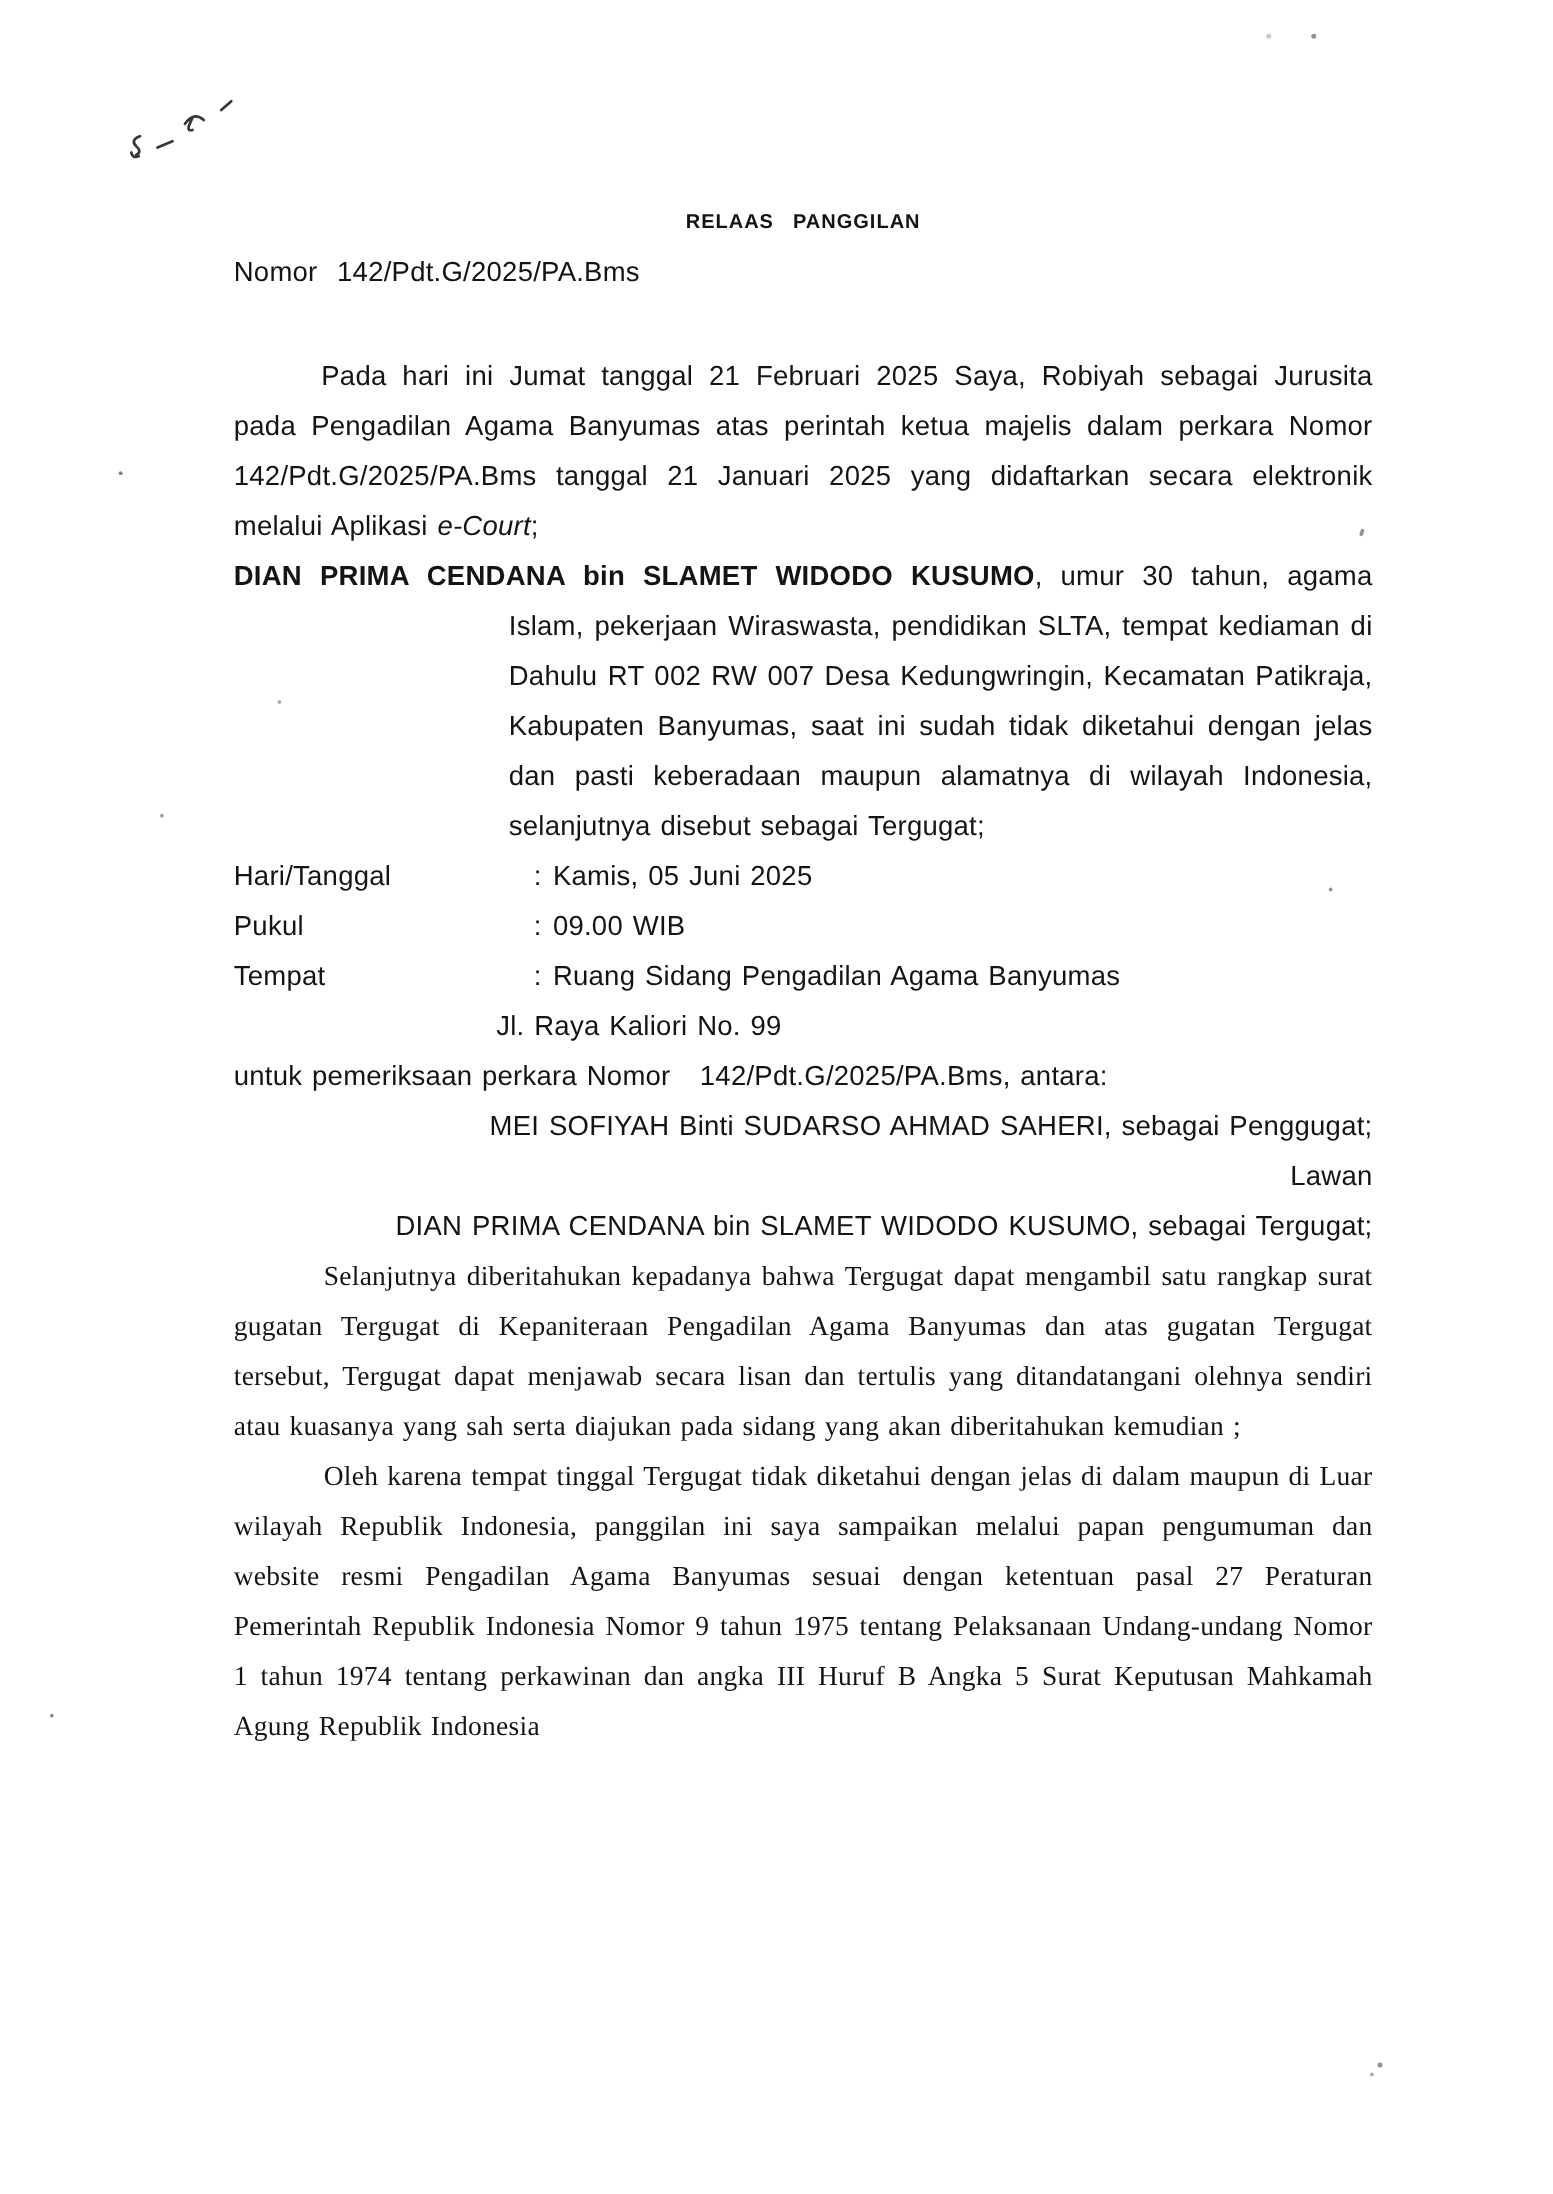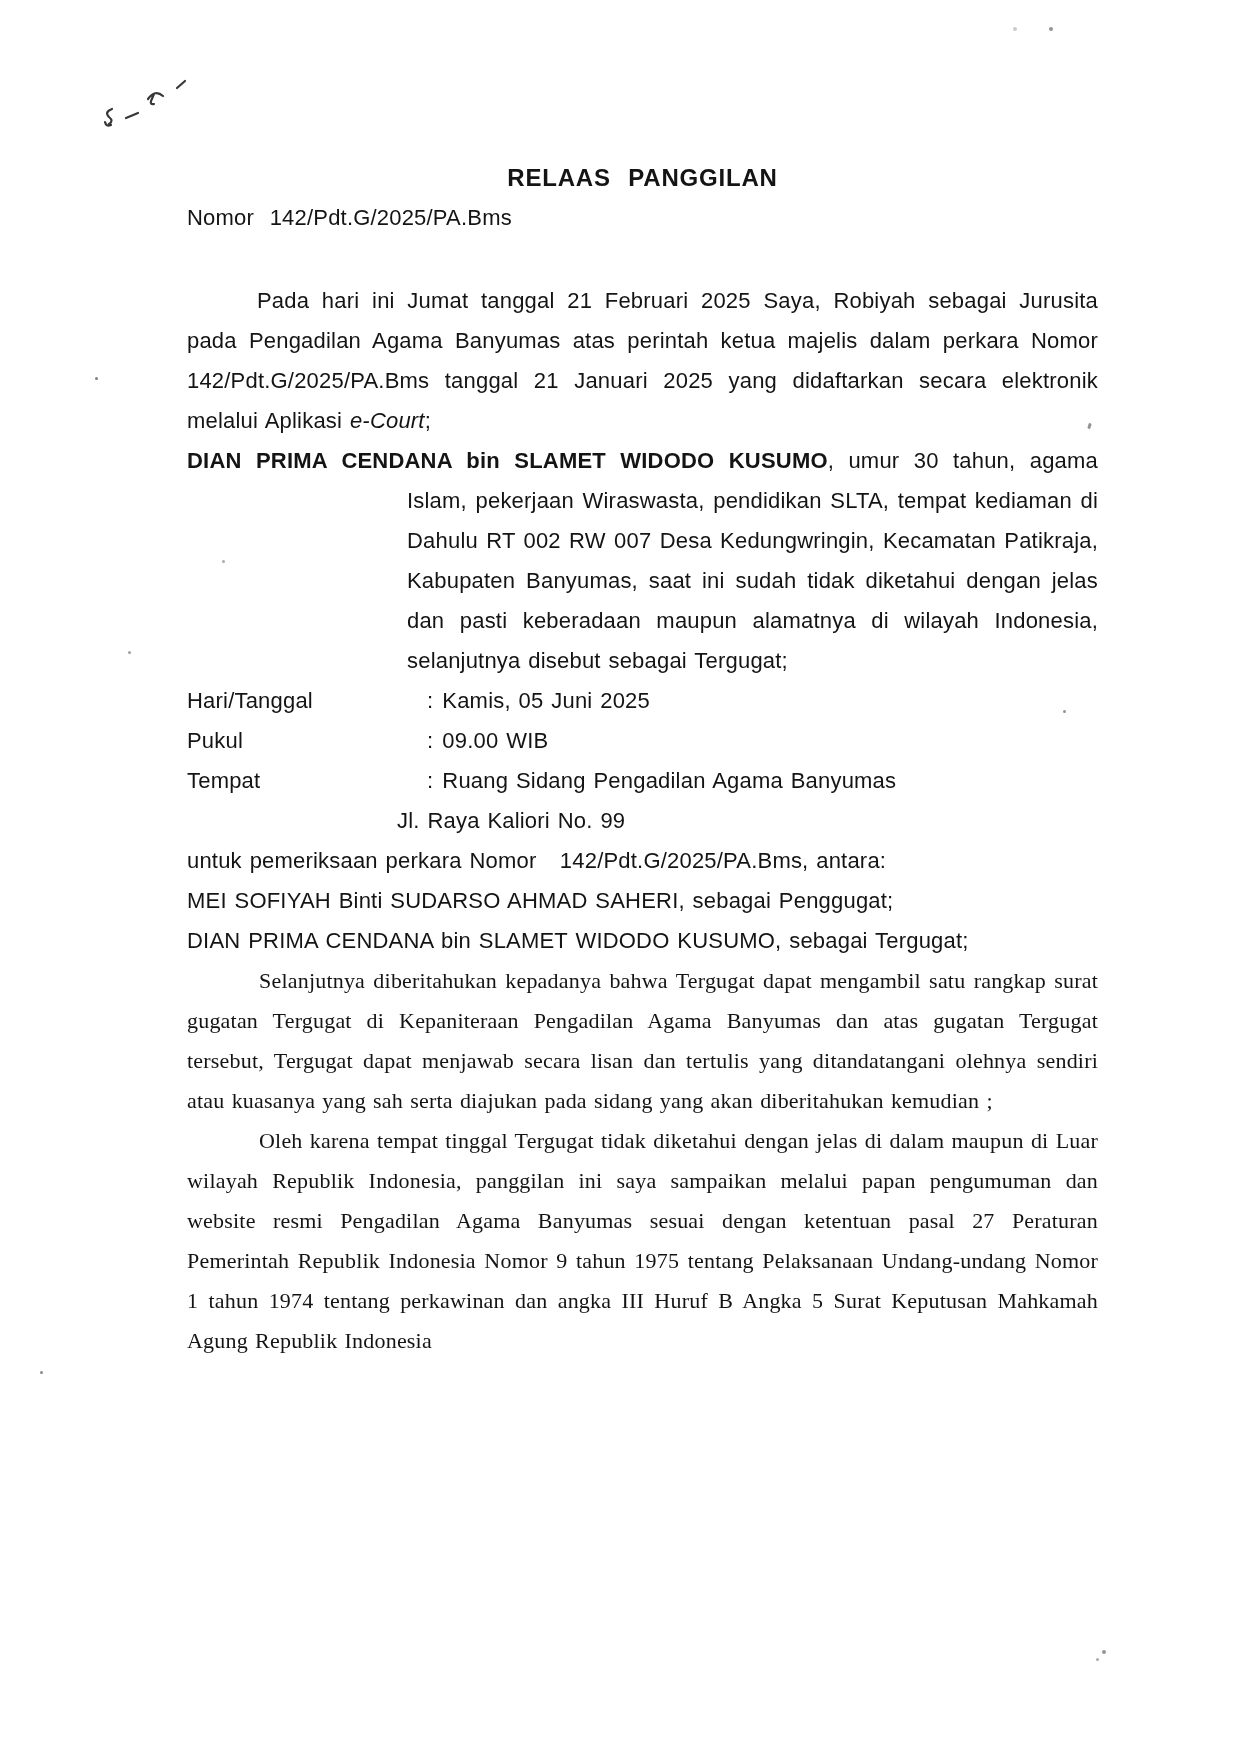--- a/index.html
+++ b/index.html
@@ -10,38 +10,38 @@
     overflow:hidden;
     font-family:"Liberation Sans","DejaVu Sans",sans-serif;
     font-size:22px;
     line-height:40px;
     color:#141414;
     letter-spacing:.2px;
     word-spacing:1.5px;
   }
   .content{position:absolute;left:187px;top:158px;width:911px;}
   .doc-title{
-    margin:0;text-align:center;font-size:24px;font-weight:bold;
+    margin:0;text-align:center;font-size:16px;font-weight:bold;
     letter-spacing:.8px;word-spacing:10px;line-height:40px;
   }
   .doc-number{margin:0;text-align:left;white-space:pre-wrap;line-height:40px;}
   .par{margin:0;text-align:justify;}
   .p-open{margin-top:43px;text-indent:70px;}
   .sub-heading{margin:0;text-align:center;font-weight:bold;line-height:40px;}
   .p-defendant{margin:0;padding-left:220px;text-indent:-220px;text-align:justify;}
   .bold{font-weight:bold;}
   .ital{font-style:italic;}
   .appear-line{margin-top:5px;}
   .sched-row{display:flex;}
   .sched-label{width:240px;flex:none;}
   .sched-sep{flex:none;}
   .sched-value{margin-left:9px;}
   .address-line{margin-left:210px;}
   .case-line{white-space:pre-wrap;}
-  .center-line{text-align:left;}
+  .center-line{text-align:right;}
   .p-body{margin:0;text-indent:72px;text-align:justify;font-family:Liberation Serif, serif;}
   .pen-marks{position:absolute;left:92px;top:68px;}
   .speck{position:absolute;background:#2a2a2a;border-radius:50%;}
 </style>
 </head>
 <body>
 
 <div class="page">
 
   <svg class="pen-marks" width="110" height="60" viewBox="0 0 110 60">
@@ -91,20 +91,21 @@
         <span class="sched-sep">:</span>
         <span class="sched-value">Ruang Sidang Pengadilan Agama Banyumas</span>
     </div>
 
     <div class="address-line">Jl. Raya Kaliori No. 99</div>
 
     <div class="case-line">untuk pemeriksaan perkara Nomor   142/Pdt.G/2025/PA.Bms, antara:</div>
 
     <div class="center-line">MEI SOFIYAH Binti SUDARSO AHMAD SAHERI, sebagai Penggugat;</div>
 
+    <div class="center-line">Lawan</div>
 
     <div class="center-line">DIAN PRIMA CENDANA bin SLAMET WIDODO KUSUMO, sebagai Tergugat;</div>
 
     <p class="p-body">Selanjutnya diberitahukan kepadanya bahwa Tergugat dapat mengambil satu rangkap surat gugatan Tergugat di Kepaniteraan Pengadilan Agama Banyumas dan atas gugatan Tergugat tersebut, Tergugat dapat menjawab secara lisan dan tertulis yang ditandatangani olehnya sendiri atau kuasanya yang sah serta diajukan pada sidang yang akan diberitahukan kemudian ;</p>
 
     <p class="p-body">Oleh karena tempat tinggal Tergugat tidak diketahui dengan jelas di dalam maupun di Luar wilayah Republik Indonesia, panggilan ini saya sampaikan melalui papan pengumuman dan website resmi Pengadilan Agama Banyumas sesuai dengan ketentuan pasal 27 Peraturan Pemerintah Republik Indonesia Nomor 9 tahun 1975 tentang Pelaksanaan Undang-undang Nomor 1 tahun 1974 tentang perkawinan dan angka III Huruf B Angka 5 Surat Keputusan Mahkamah Agung Republik Indonesia</p>
 
   </div>
 </div>
 

